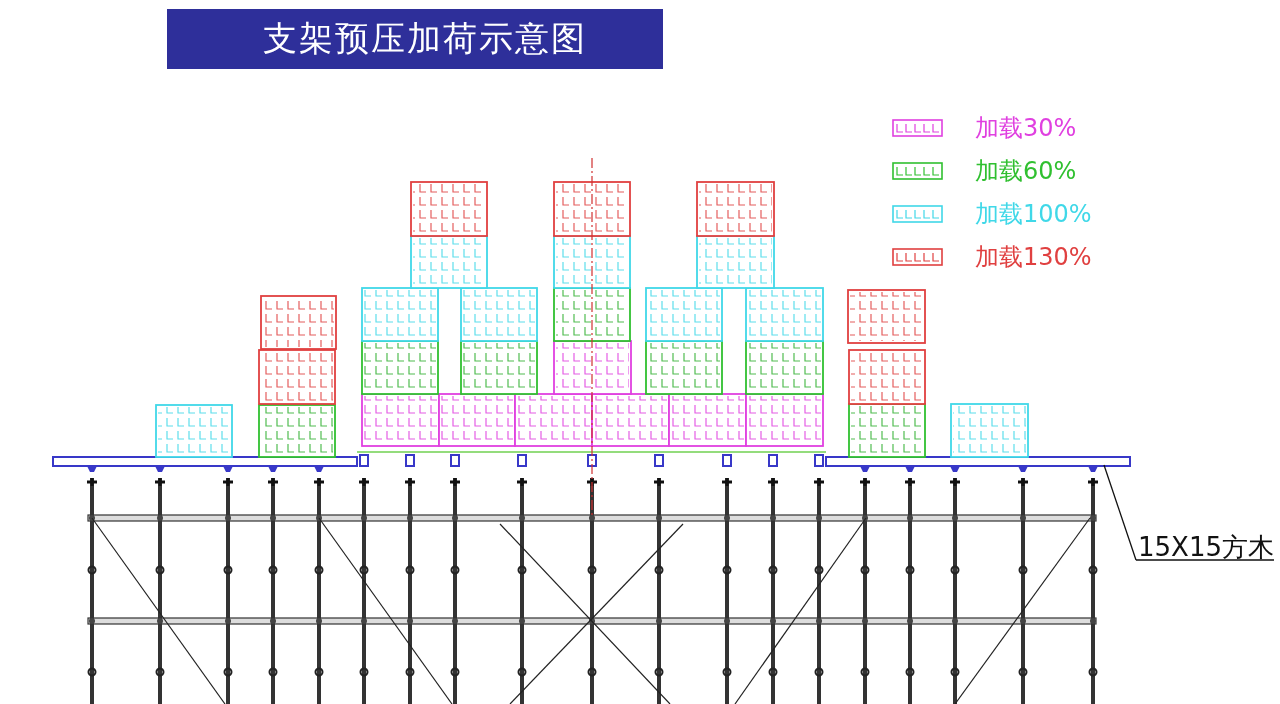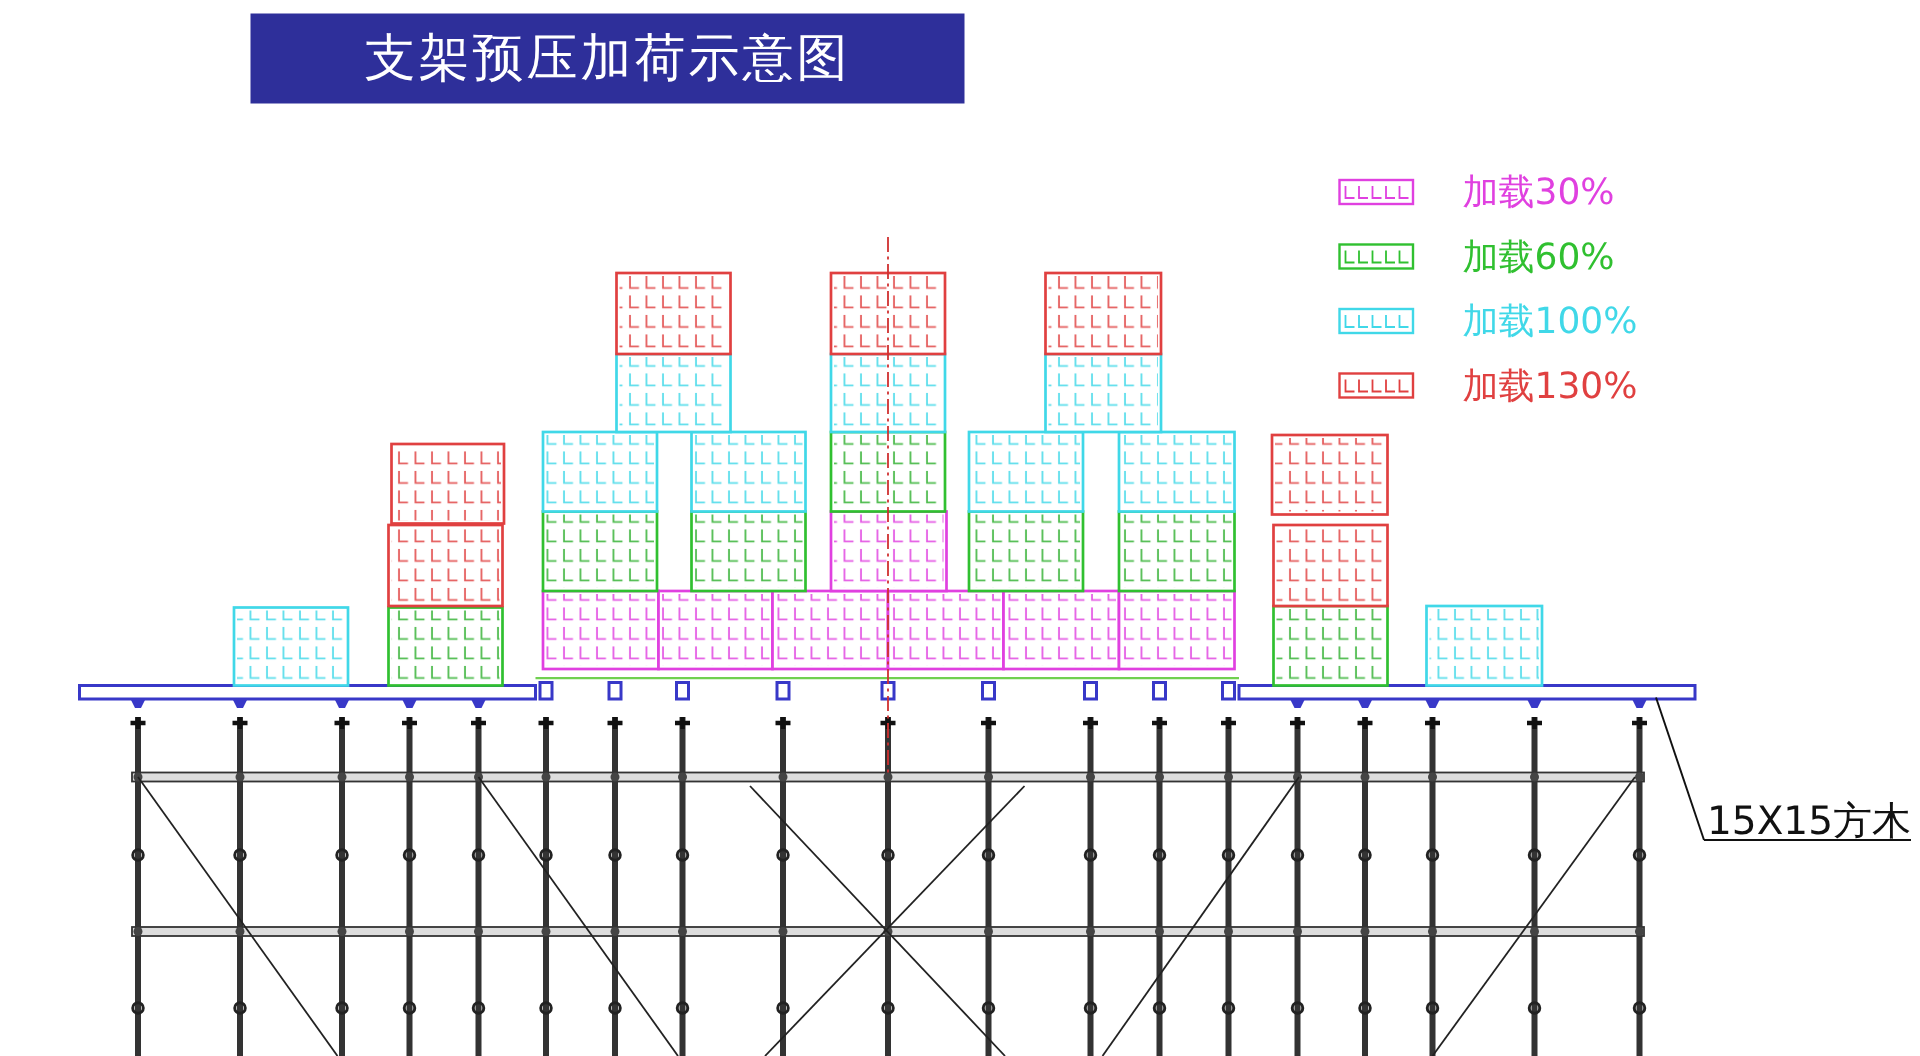--- a/index.html
+++ b/index.html
@@ -1,20 +1,20 @@
 <!DOCTYPE html>
 <html><head>
 <meta charset="utf-8">
 <style>
   html, body { margin: 0; padding: 0; background: #ffffff; }
   body { width: 1280px; height: 704px; position: relative; overflow: hidden; font-family: "DejaVu Sans", sans-serif; }
   .title-bar {
     position: absolute; left: 167px; top: 9px; width: 476px; height: 60px;
     background: #2e2f9a; color: #ffffff; display: flex; align-items: center; justify-content: center;
-    font-size: 34px; letter-spacing: 2px; font-family: "DejaVu Sans", sans-serif;
+    font-size: 34px; letter-spacing: 2px; font-family: "DejaVu Sans", sans-serif; padding-left: 20px;
   }
   svg.diagram { position: absolute; left: 0; top: 0; }
   .legend-text { font-family: "DejaVu Sans", sans-serif; font-size: 24px; }
   .label-text { font-family: "DejaVu Sans", sans-serif; font-size: 26px; fill: #111; }
 </style>
 </head>
 <body>
 
 <div class="title-bar">支架预压加荷示意图</div>
 

